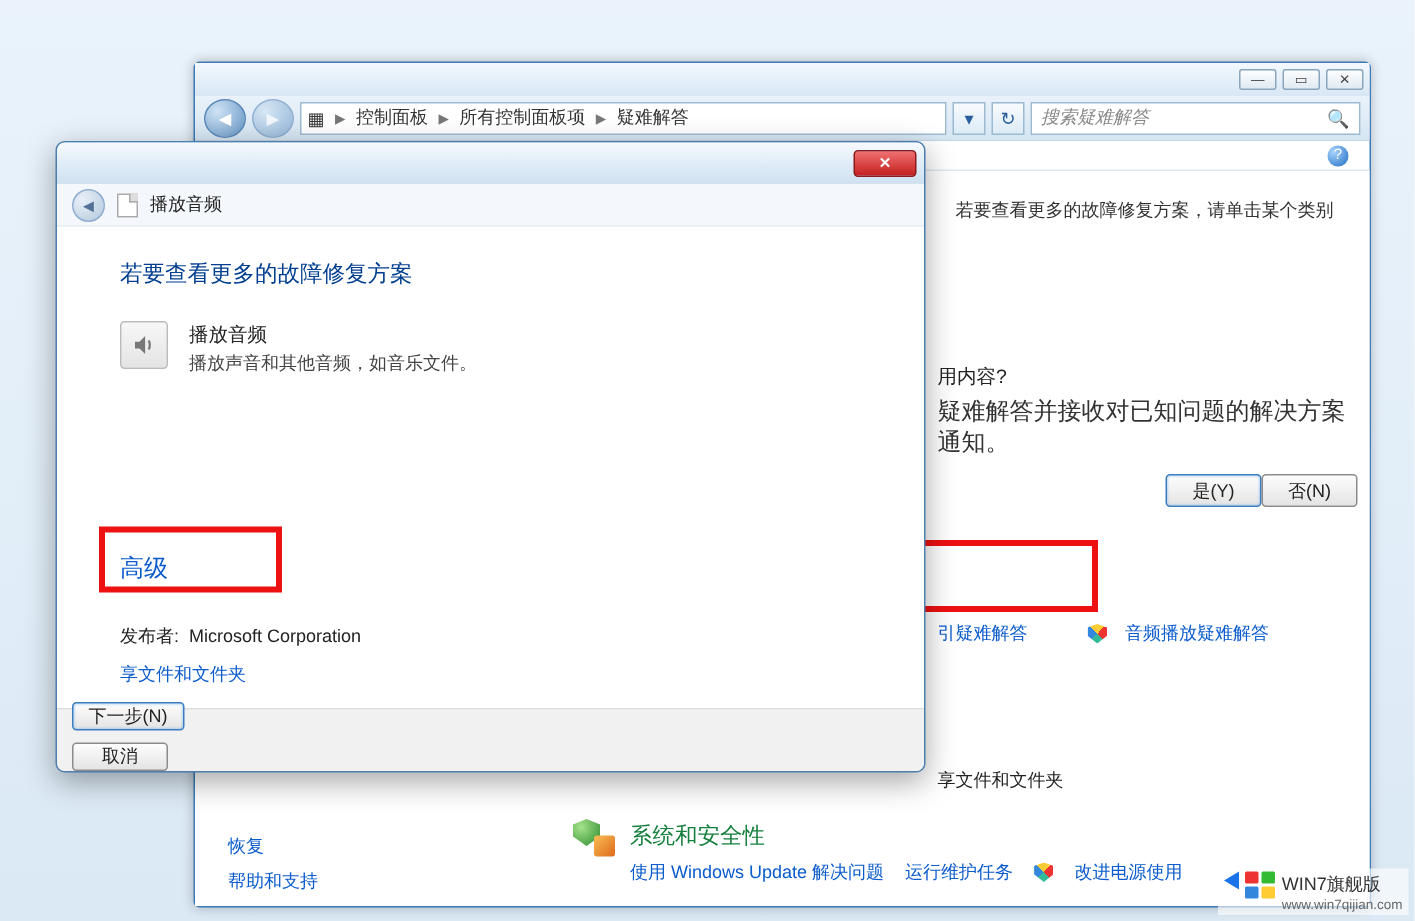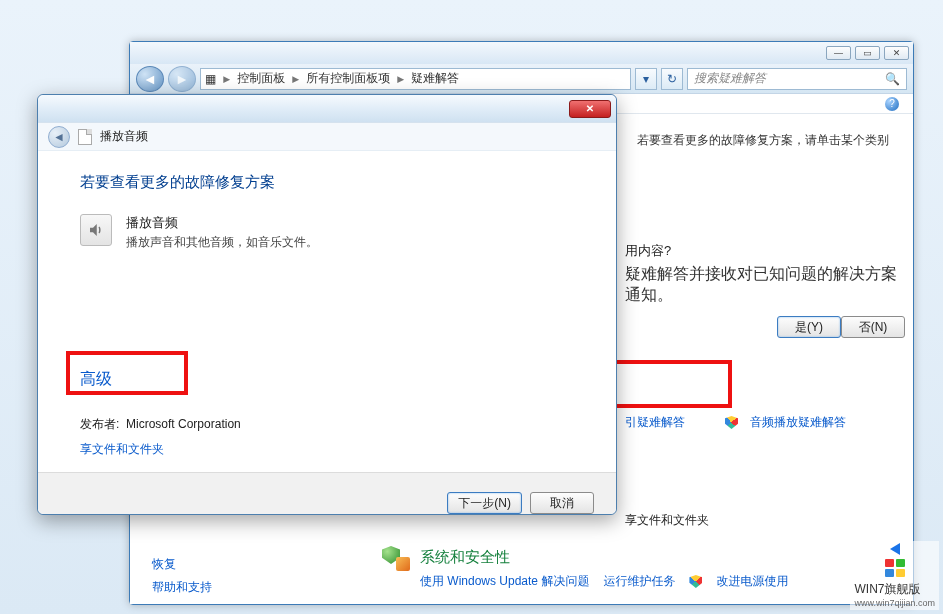--- a/index.html
+++ b/index.html
@@ -298,39 +298,38 @@
     height: 44px;
     border: 4px solid #e11;
     pointer-events:none;
   }
   .dialog-footer {
     height: 42px;
     background: #f1f1f1;
     border-top: 1px solid #dcdcdc;
     display:flex;
     justify-content:flex-end;
-    align-items:flex-end;
+    align-items:flex-start;
     gap: 8px;
-    padding: 0 22px;
+    padding: 0 10px;
     border-radius: 0 0 6px 6px;
+    flex-direction: column;
   }
 
   
   .watermark {
     position: absolute;
     right: 4px;
     bottom: 4px;
     display: flex;
-    align-items: center;
     gap: 4px;
     font-size: 12px;
     color: #333;
     background: rgba(255,255,255,0.6);
     padding: 2px 4px;
-    flex-direction: column;
   }
   .watermark .flag {
     width: 20px; height: 18px; position:relative;
   }
   .watermark .flag span { position:absolute; width:9px; height:8px; border-radius:1px; }
   .fr { background:#e33; left:0; top:0; }
   .fg { background:#3b3; right:0; top:0; }
   .fb { background:#38d; left:0; bottom:0; }
   .fy { background:#fc3; right:0; bottom:0; }
   .watermark .sub { font-size: 9px; color:#666; }

